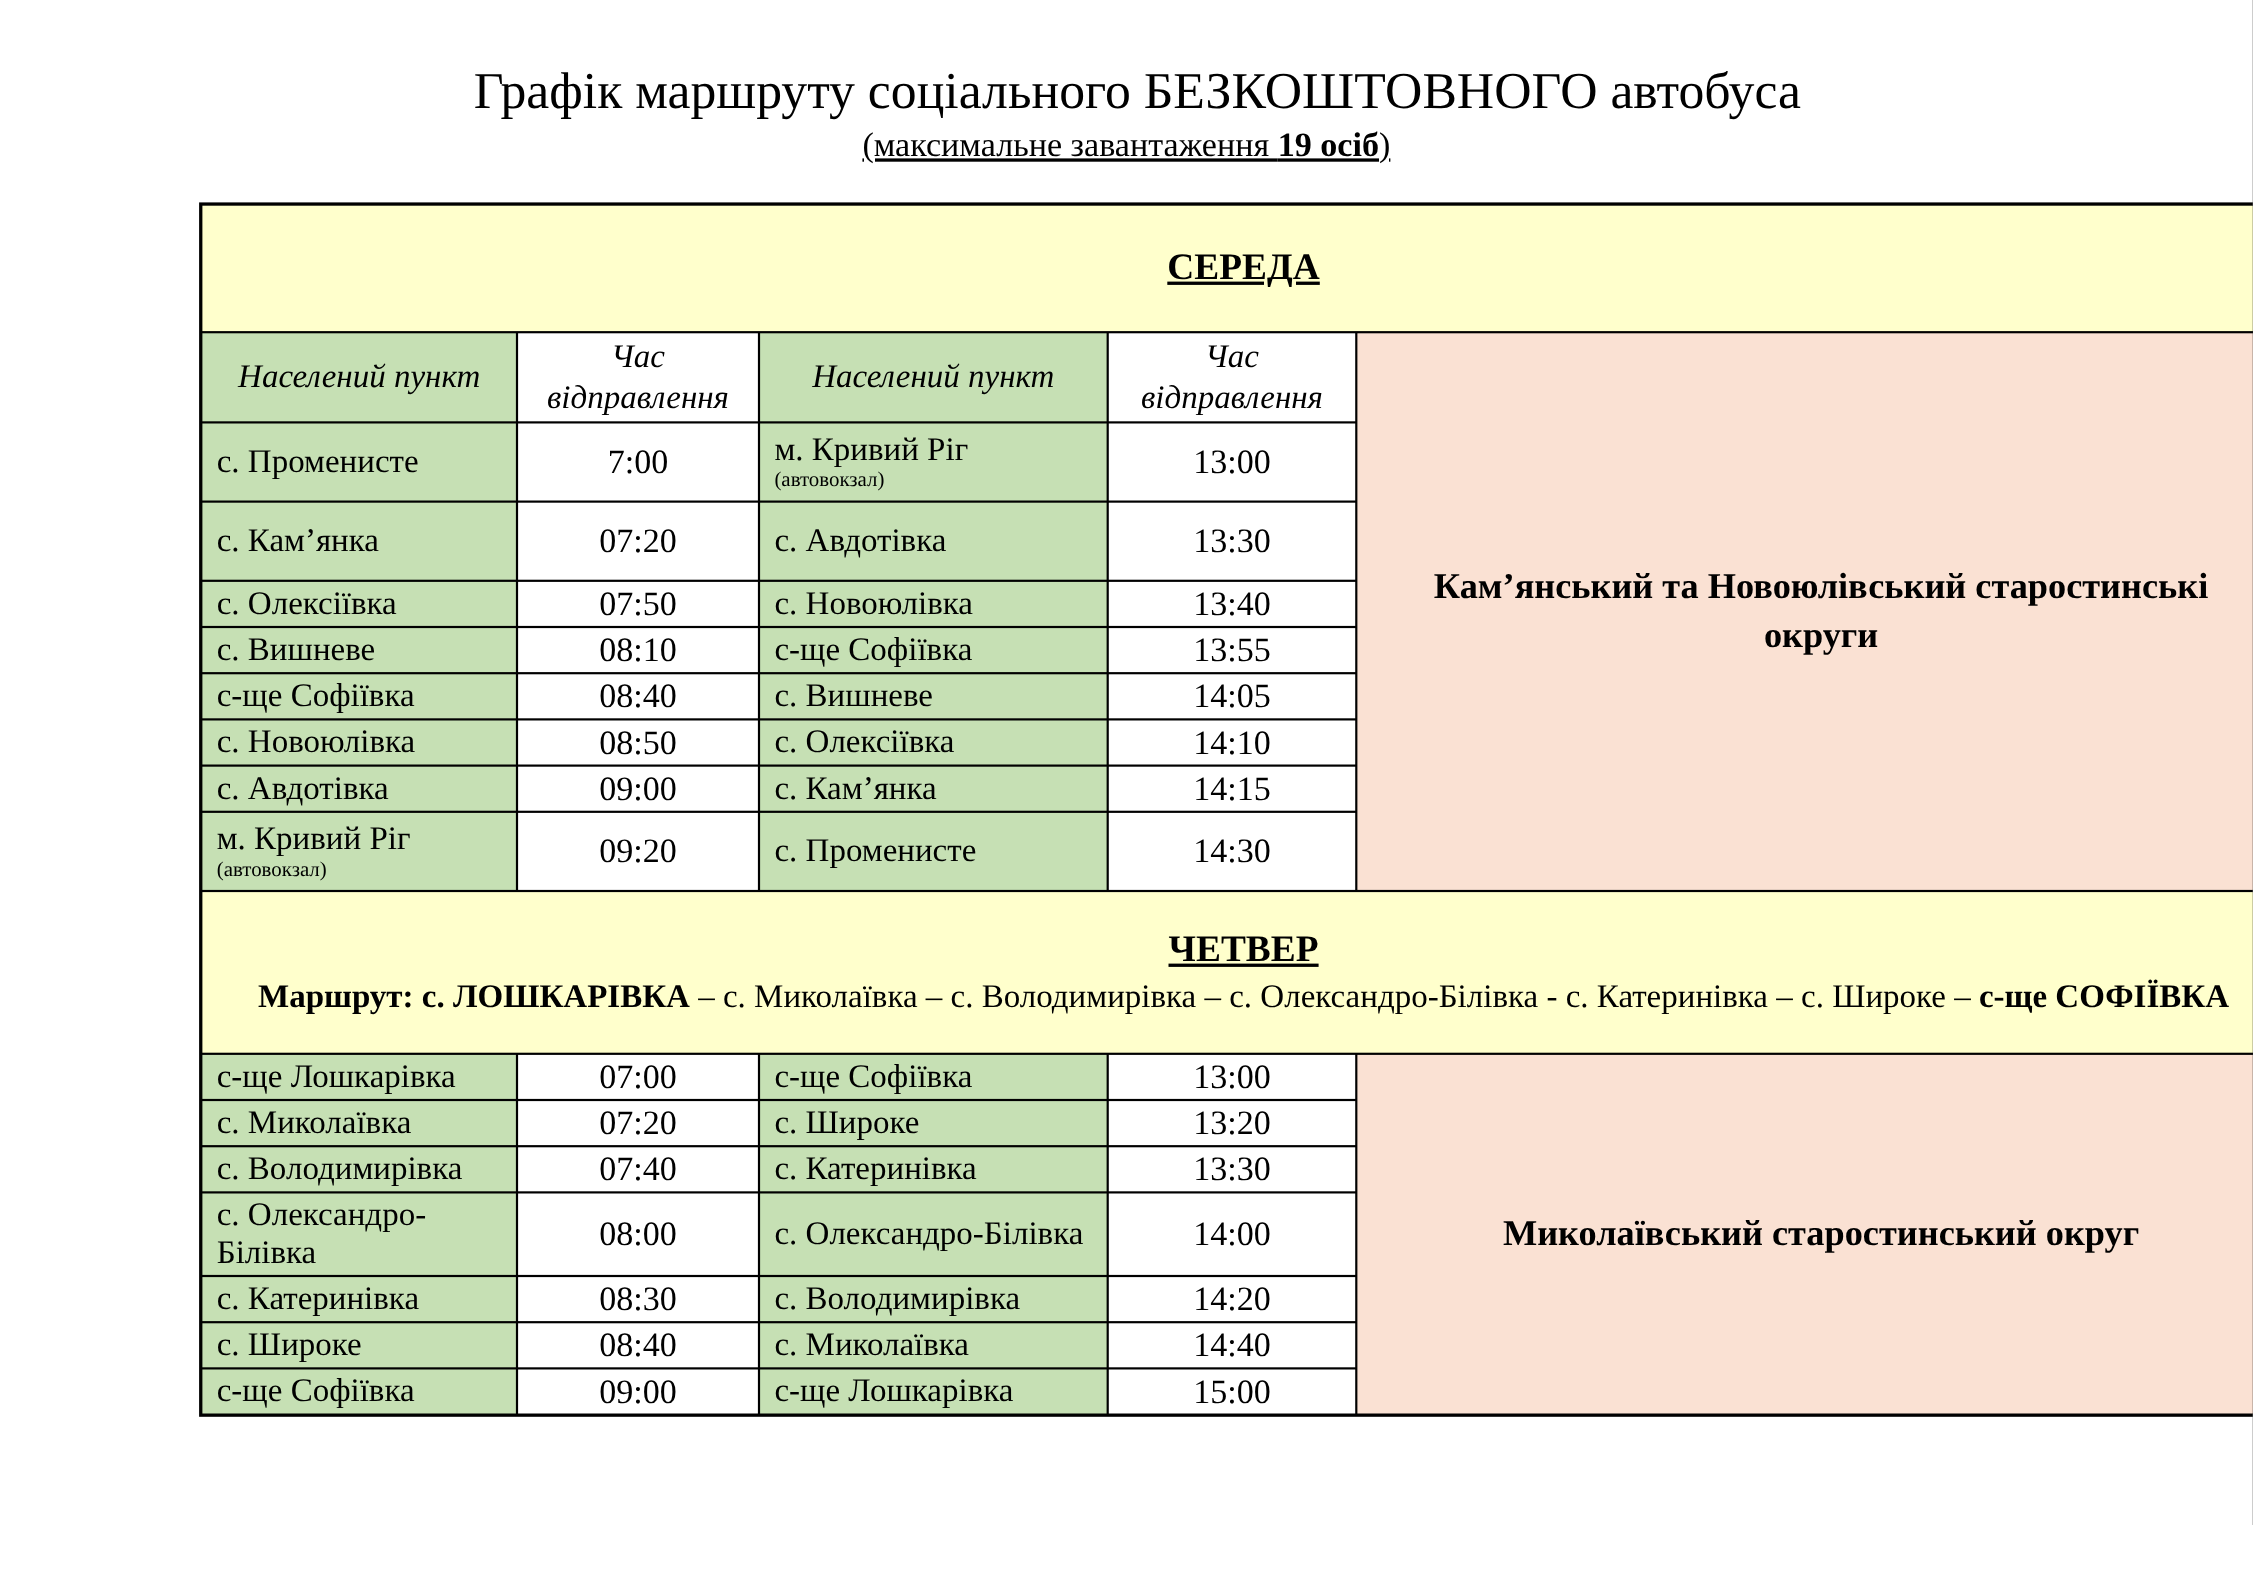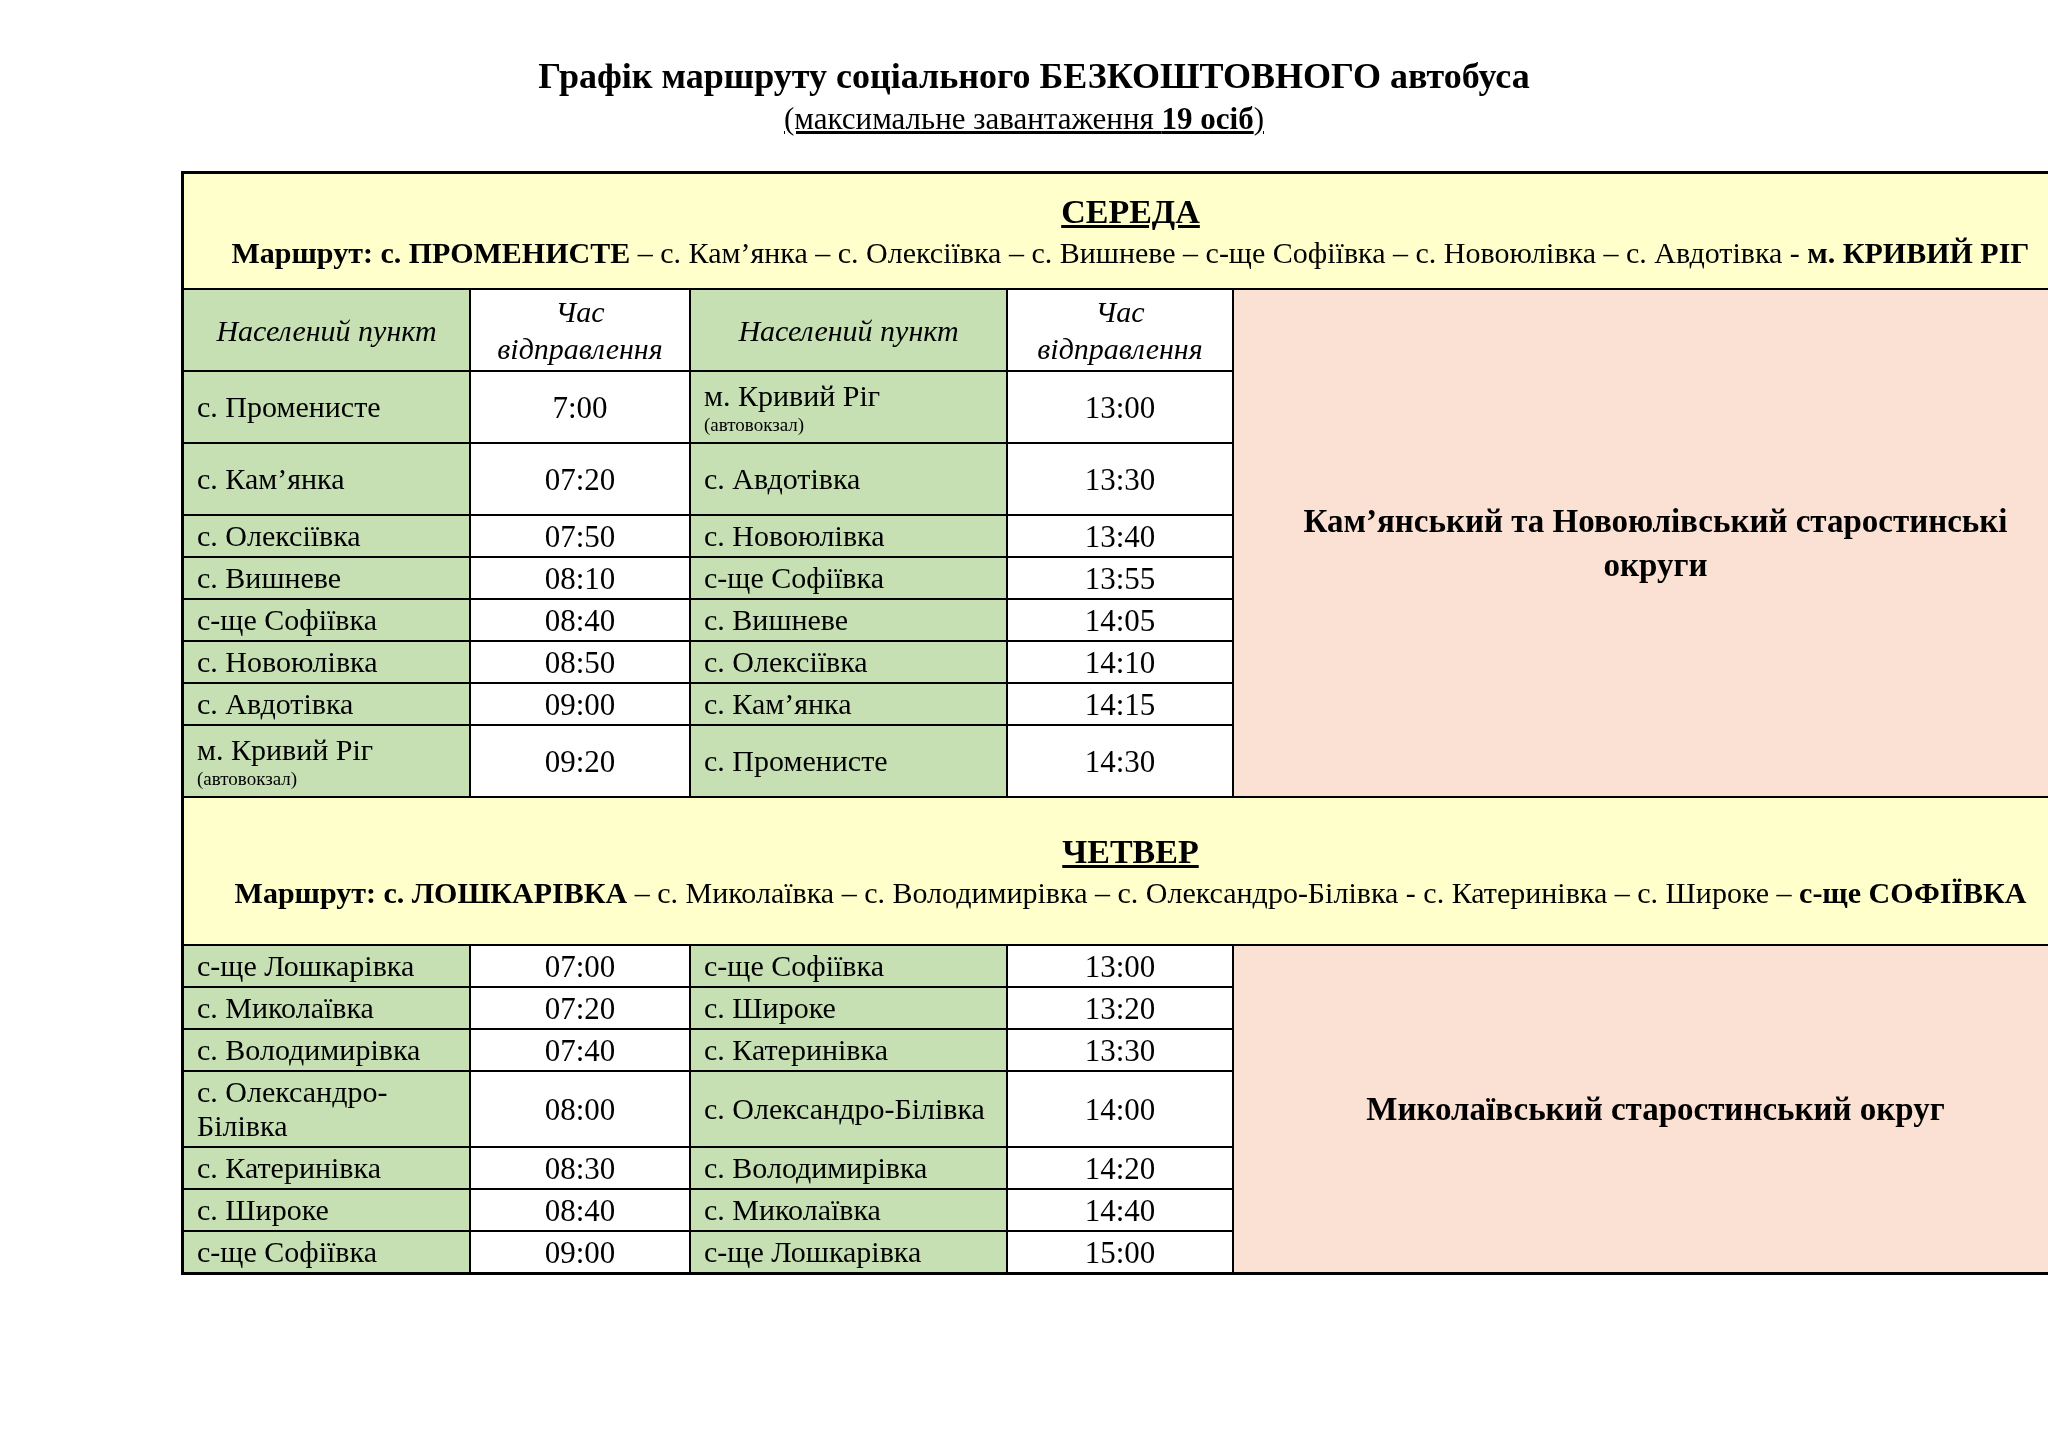--- a/index.html
+++ b/index.html
@@ -6,21 +6,21 @@
   html,body { margin:0; padding:0; }
   body {
     width:2048px; height:1448px;
     background:#ffffff; color:#000;
     font-family:"Liberation Serif","DejaVu Serif",serif;
     overflow:hidden;
   }
 
   
   .doc-header { text-align:center; padding-top:56px; }
-  .doc-title { margin:0; font-size:36px; font-weight:bold; line-height:1.15;padding-left:20px; }
+  .doc-title { margin:0; font-size:47px; font-weight:normal; line-height:1.15;padding-left:20px; }
   .doc-subtitle { margin-top:4px; font-size:31px; text-decoration:underline; }
   .doc-subtitle b { font-weight:bold; }
 
   
   .schedule {
     width:1899px; margin:34px 0 0 181px;
     background:#000; padding:3px;
     display:flex; flex-direction:column; gap:2px;
   }
   .section-grid {
@@ -67,21 +67,20 @@
   <h1 class="doc-title">Графік маршруту соціального БЕЗКОШТОВНОГО автобуса</h1>
   <div class="doc-subtitle"><span>(максимальне завантаження </span><b>19 осіб</b><span>)</span></div>
 </header>
 
 <div class="schedule">
 
   <div class="section-grid" id="section-wednesday">
 
     <div class="banner">
       <div class="day">СЕРЕДА</div>
-      <div class="route"><b>Маршрут: с. ПРОМЕНИСТЕ</b><span> – с. Кам’янка – с. Олексіївка – с. Вишневе – с-ще Софіївка – с. Новоюлівка – с. Авдотівка - </span><b>м. КРИВИЙ РІГ</b></div>
     </div>
 
     <div class="note note-1">Кам’янський та Новоюлівський старостинські округи</div>
 
     <div class="cell head green">Населений пункт</div>
     <div class="cell head">Час відправлення</div>
     <div class="cell head green">Населений пункт</div>
     <div class="cell head">Час відправлення</div>
 
     <div class="cell stop green">с. Променисте</div>

